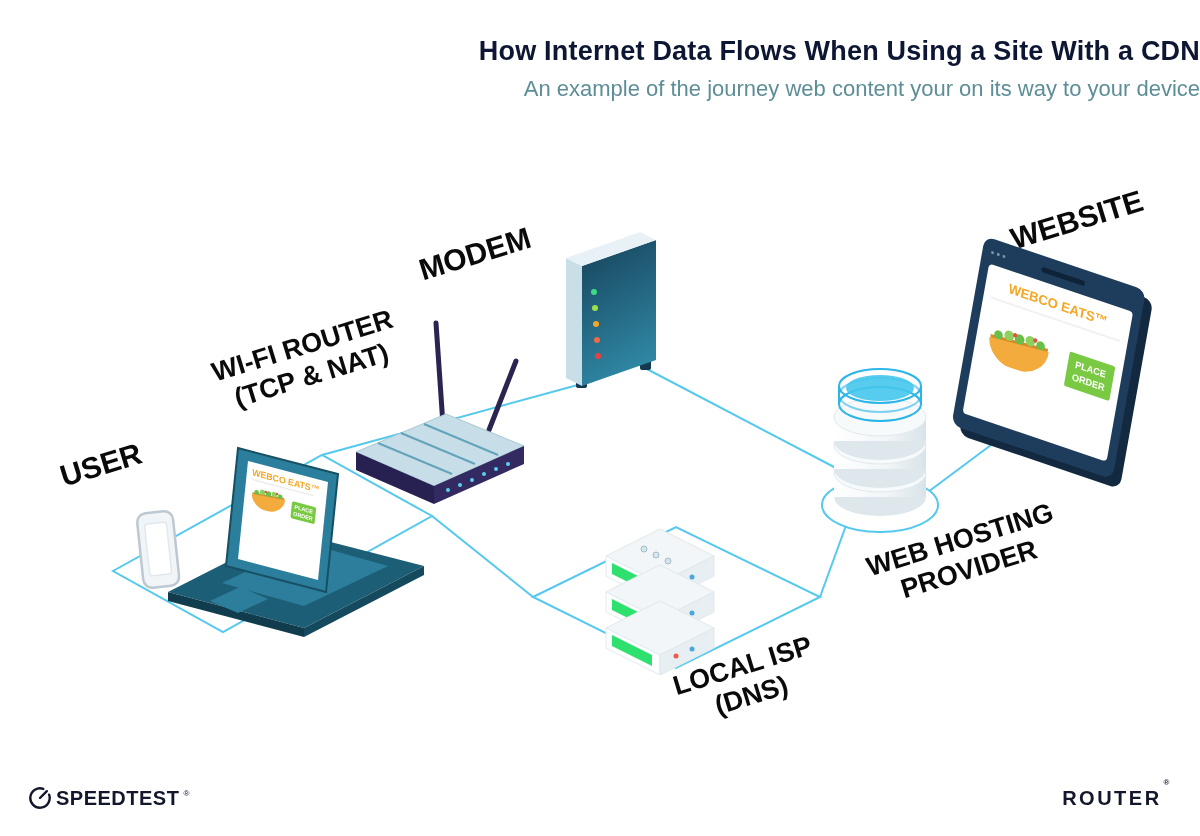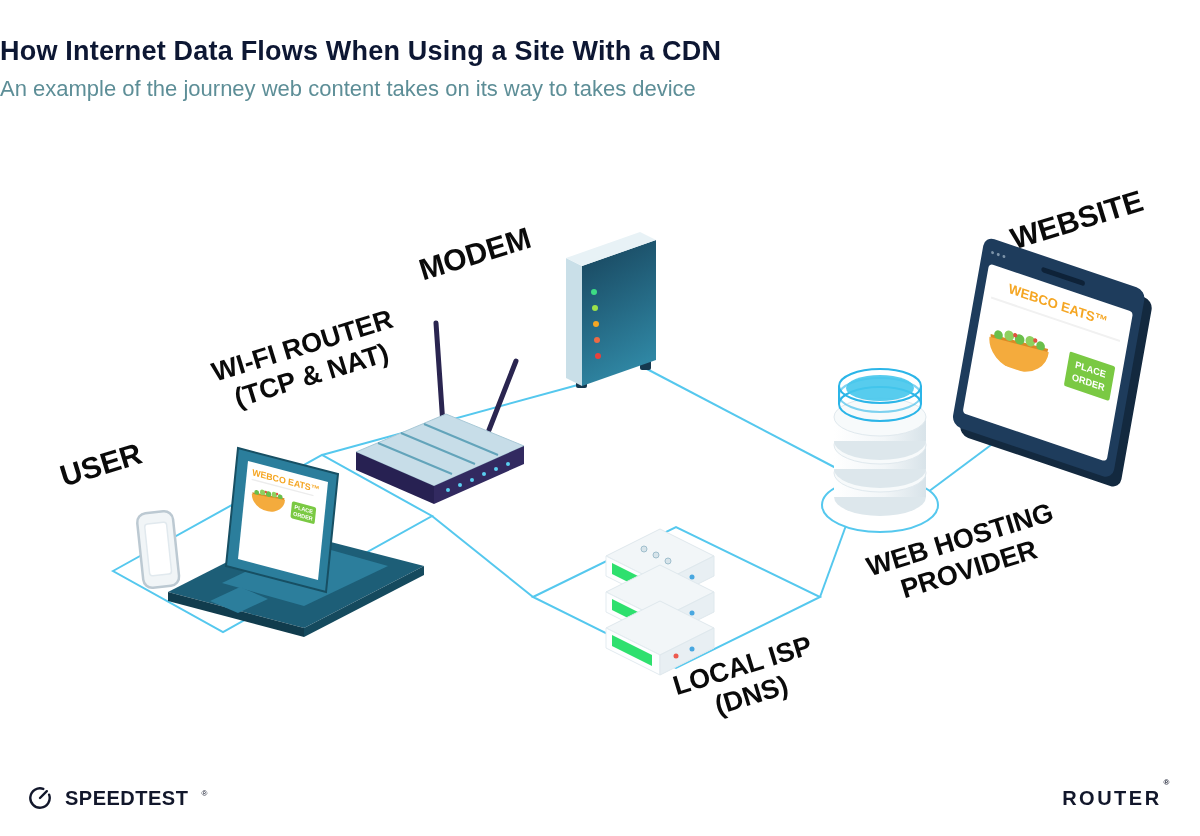--- a/index.html
+++ b/index.html
@@ -1,21 +1,21 @@
 <!DOCTYPE html>
 <html><head>
 <meta charset="utf-8">
 <style>
   *{box-sizing:border-box;margin:0;padding:0;}
   html,body{background:#ffffff;}
   body{font-family:"Liberation Sans",sans-serif;}
   .canvas{position:relative;width:1200px;height:836px;background:#ffffff;overflow:hidden;margin:0 auto;}
 
   
-  .header{position:absolute;top:36px;left:0;width:100%;text-align:left;}
+  .header{position:absolute;top:36px;left:0;width:100%;text-align:right;}
   .header h1{font-size:27px;font-weight:700;color:#0d1733;letter-spacing:.2px;}
   .header p{font-size:22px;font-weight:400;color:#5d8e97;margin-top:9px;}
 
   
   .diagram-svg{position:absolute;left:0;top:0;}
 
   
   .iso-label{position:absolute;transform:rotate(-17deg);font-weight:700;color:#0a0a0a;
              text-align:center;line-height:1.14;white-space:nowrap;}
 
@@ -32,34 +32,34 @@
     padding:10px 8px 8px;position:relative;}
   .ww-brand{color:#f5a623;font-weight:700;font-size:13.5px;text-align:center;
     padding-bottom:6px;border-bottom:2px solid #f1f1f1;white-space:nowrap;}
   .ww-row{display:flex;align-items:flex-end;justify-content:space-between;margin-top:14px;}
   .ww-button{background:#7ac943;color:#ffffff;font-weight:700;font-size:9.5px;line-height:1.3;
     text-align:center;padding:5px 7px;border-radius:2px;}
 
   
   .footer{position:absolute;left:0;top:786px;width:100%;display:flex;
     justify-content:space-between;align-items:center;padding:0 28px;}
-  .brand-speedtest{display:flex;align-items:center;gap:13px;color:#12172b;}
+  .brand-speedtest{display:flex;align-items:center;gap:4px;color:#12172b;}
   .st-text{font-weight:700;font-size:20px;letter-spacing:.5px;color:#12172b;}
   .footer sup{font-size:8px;line-height:1;margin-top:-8px;display:inline-block;}
   .brand-ookla{font-weight:700;font-size:20px;letter-spacing:2.5px;color:#12172b;
     display:flex;align-items:flex-start;gap:2px;}
 </style>
 </head>
 <body>
 
 <div class="canvas">
 
   <div class="header">
     <h1>How Internet Data Flows When Using a Site With a CDN</h1>
-    <p>An example of the journey web content takes on its way to takes device</p>
+    <p>An example of the journey web content your on its way to your device</p>
   </div>
 
   <svg class="diagram-svg" width="1200" height="836" viewBox="0 0 1200 836">
     <defs>
       <linearGradient id="modemFace" x1="0" y1="0" x2="0.3" y2="1">
         <stop offset="0" stop-color="#17425a"></stop>
           <stop offset="1" stop-color="#2f86a3"></stop>
       </linearGradient>
       <linearGradient id="cylSide" x1="0" y1="0" x2="1" y2="0">
         <stop offset="0" stop-color="#ffffff"></stop>

